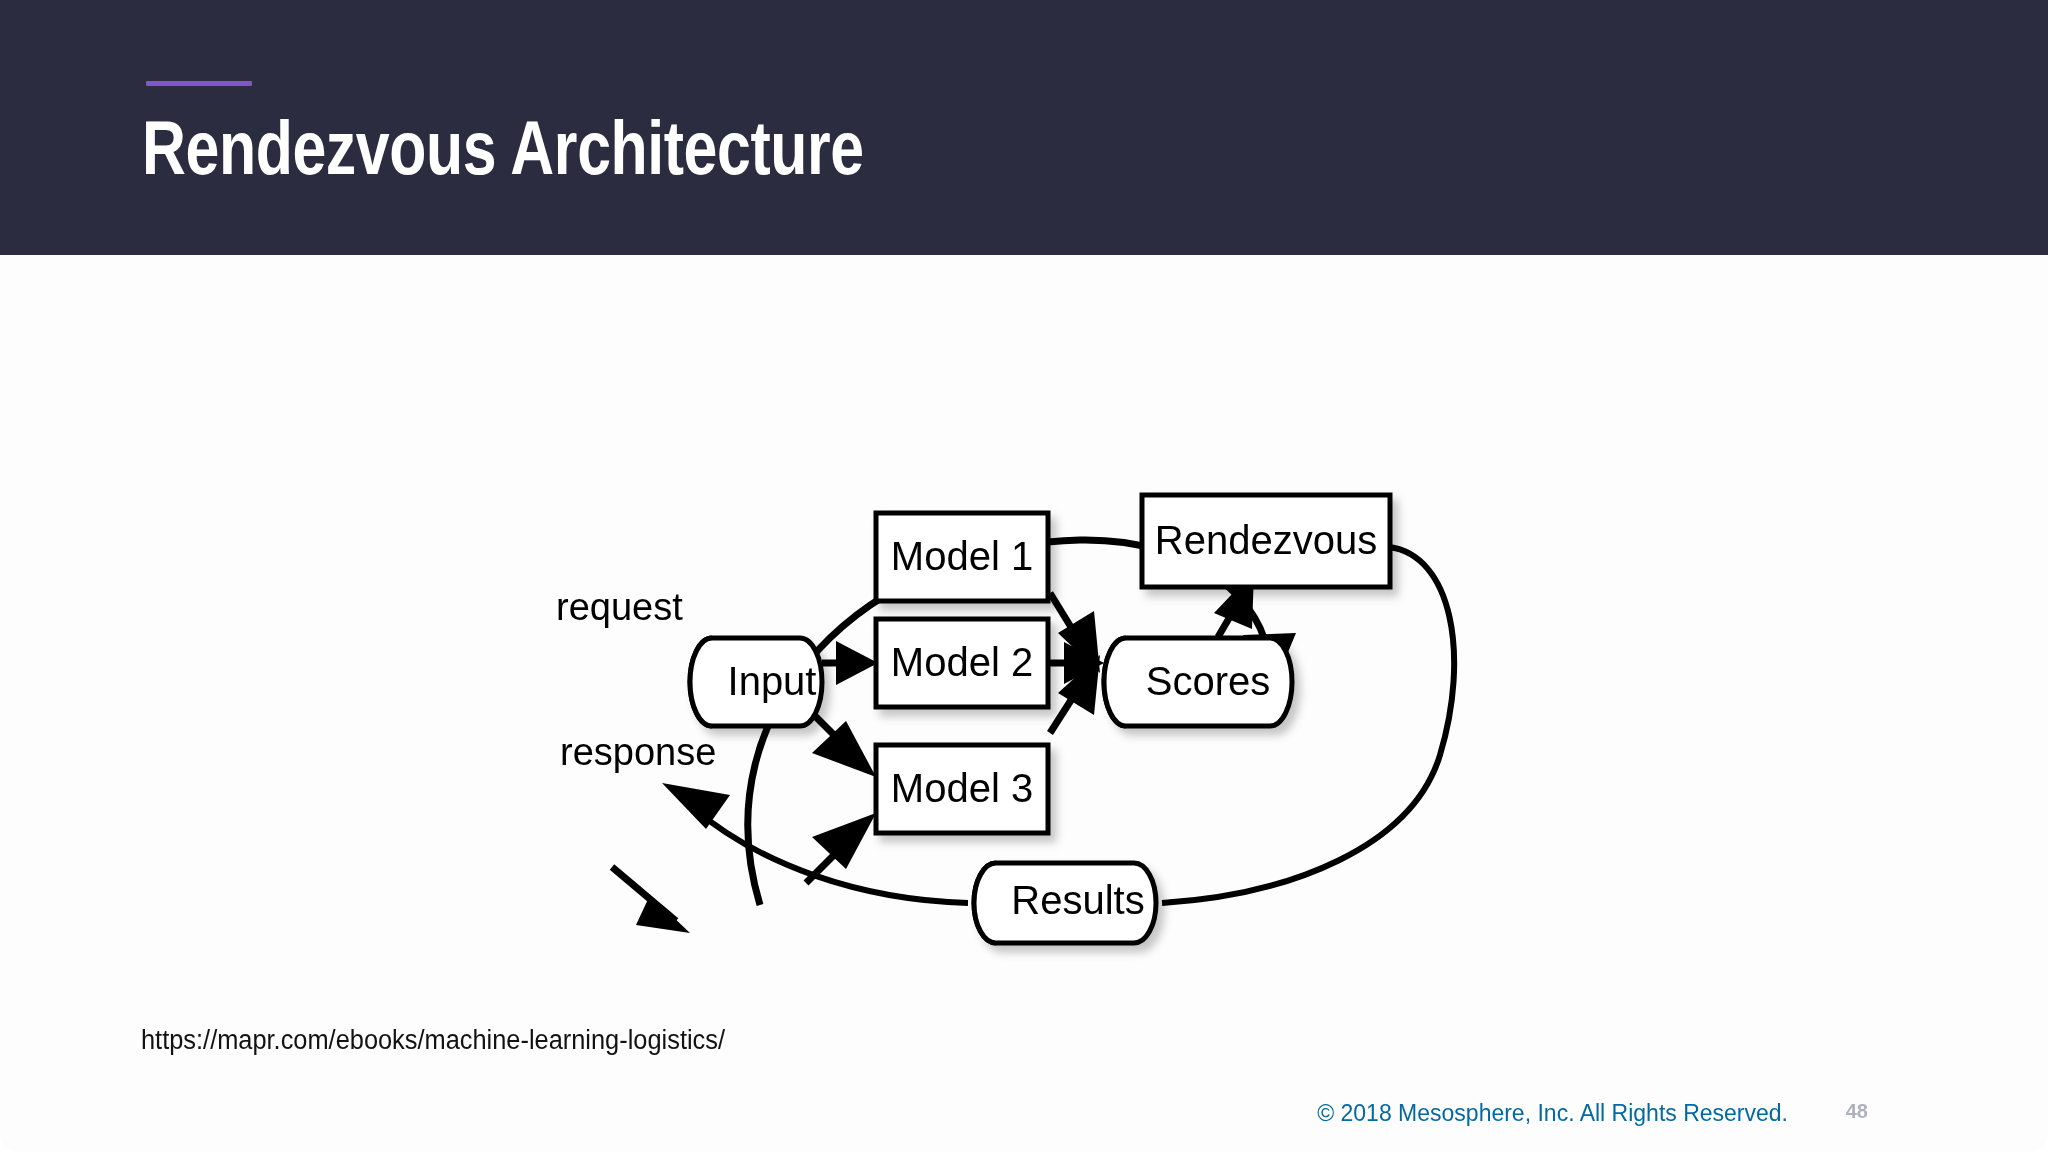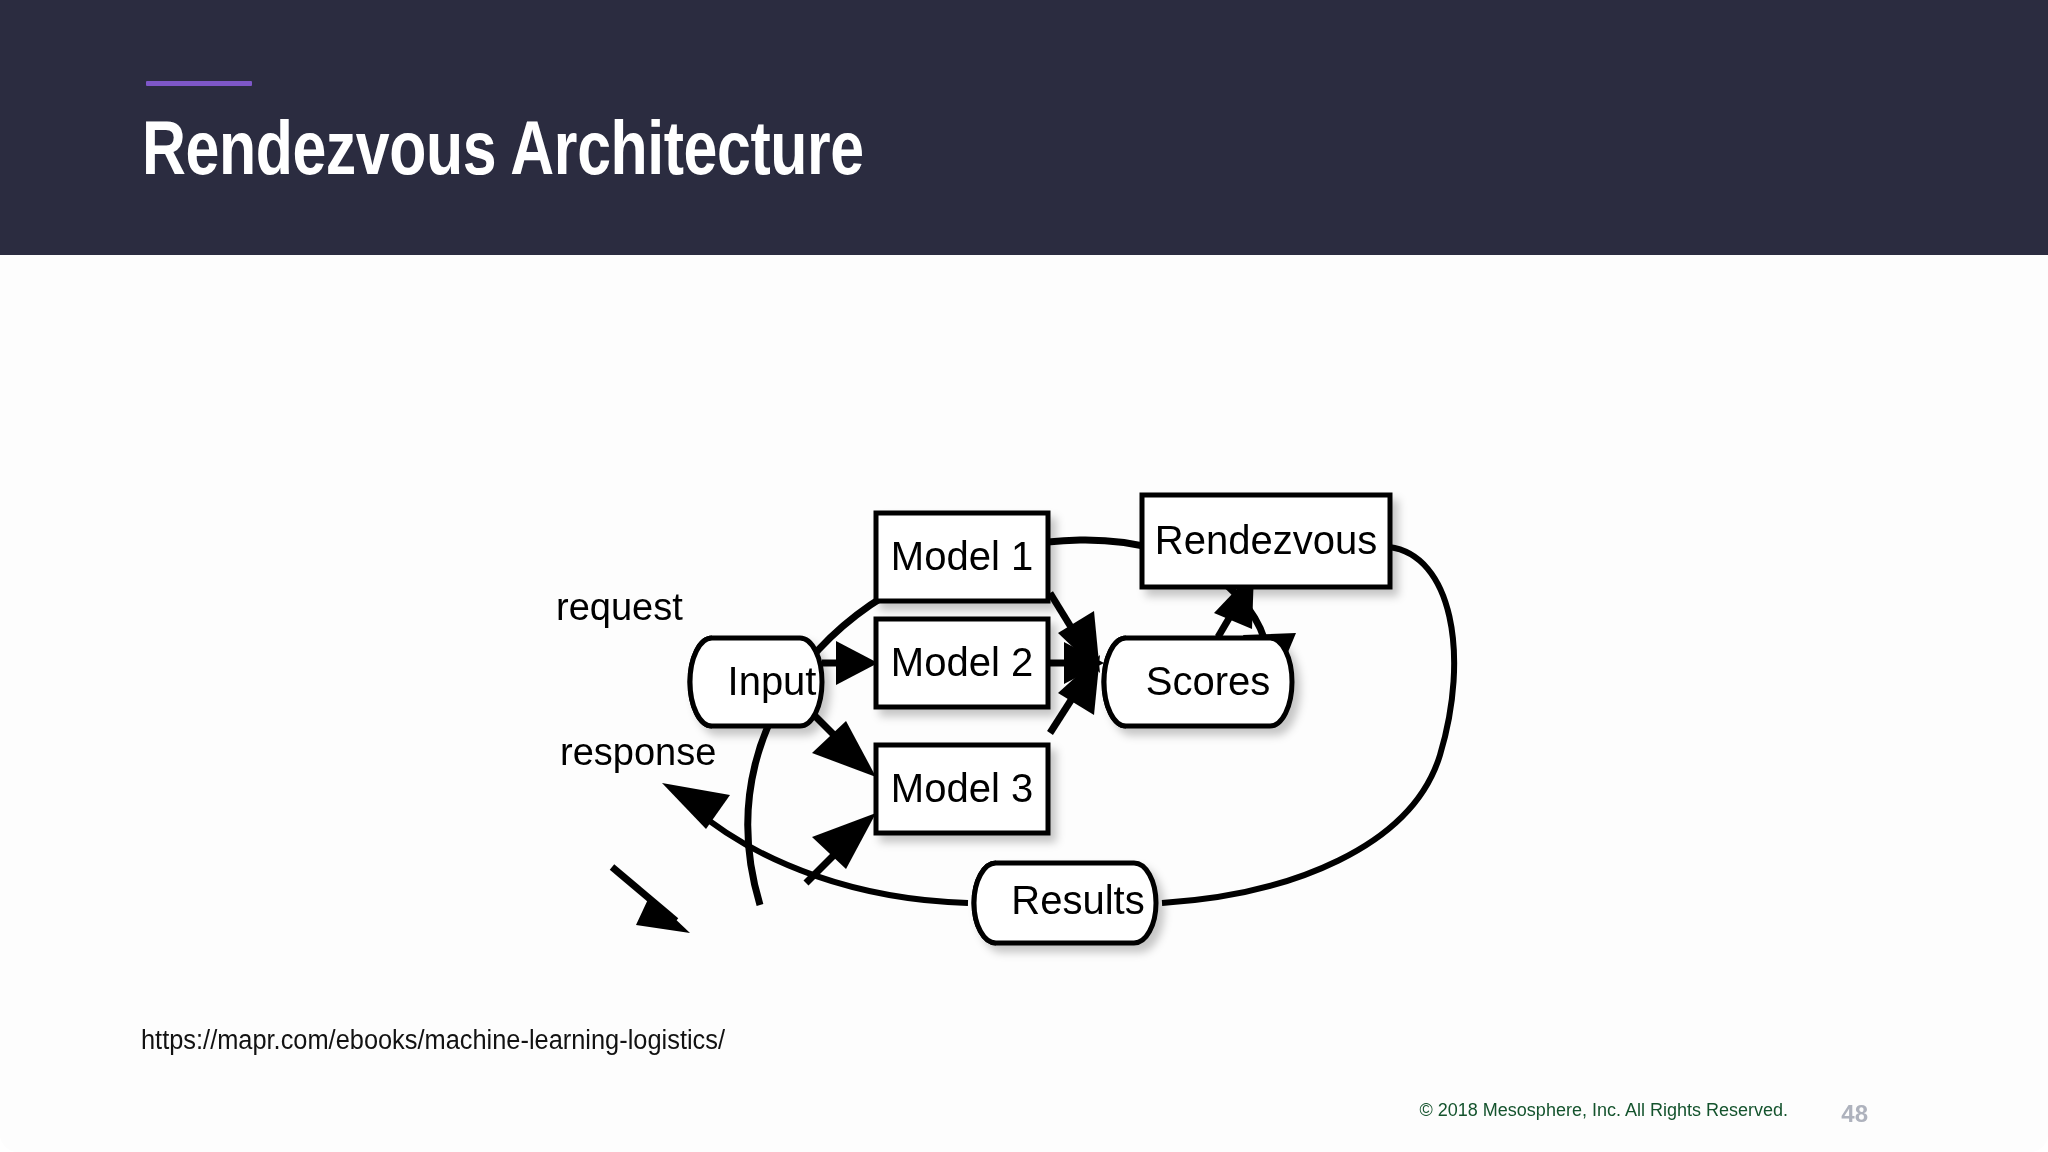--- a/index.html
+++ b/index.html
@@ -85,30 +85,30 @@
     transform: scaleX(0.94);
     transform-origin: left top;
   }
 
   
   .footer-copy {
     position: absolute;
     right: 260px;
     top: 1100px;
     font-family: "Liberation Sans", sans-serif;
-    font-size: 18px;
-    color: #14532d;
+    font-size: 23px;
+    color: #0369a1;
     white-space: nowrap;
   }
   .footer-page {
     position: absolute;
     right: 180px;
     top: 1100px;
     font-family: "Liberation Sans", sans-serif;
-    font-size: 24px;
+    font-size: 20px;
     font-weight: bold;
     color: #aeb2bd;
     white-space: nowrap;
   }
 
   
   .node-label {
     font-family: "Liberation Sans", sans-serif;
     font-size: 40px;
     fill: #000000;

